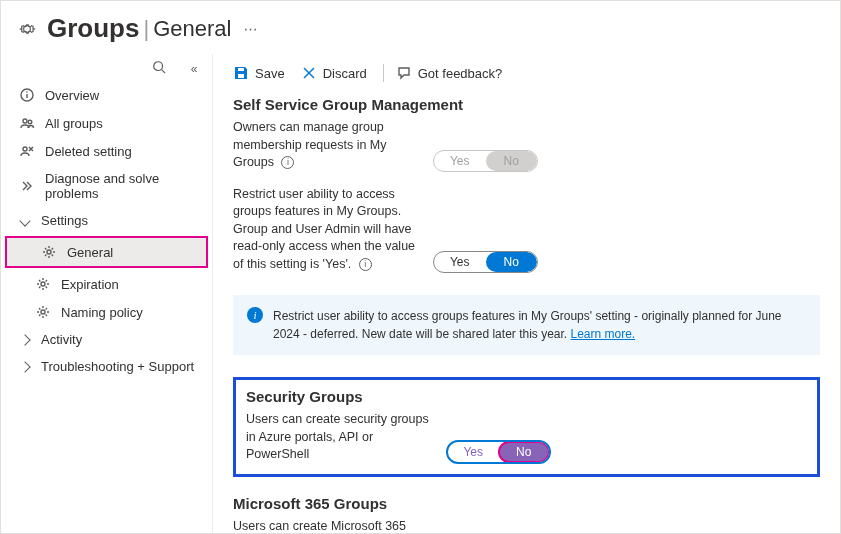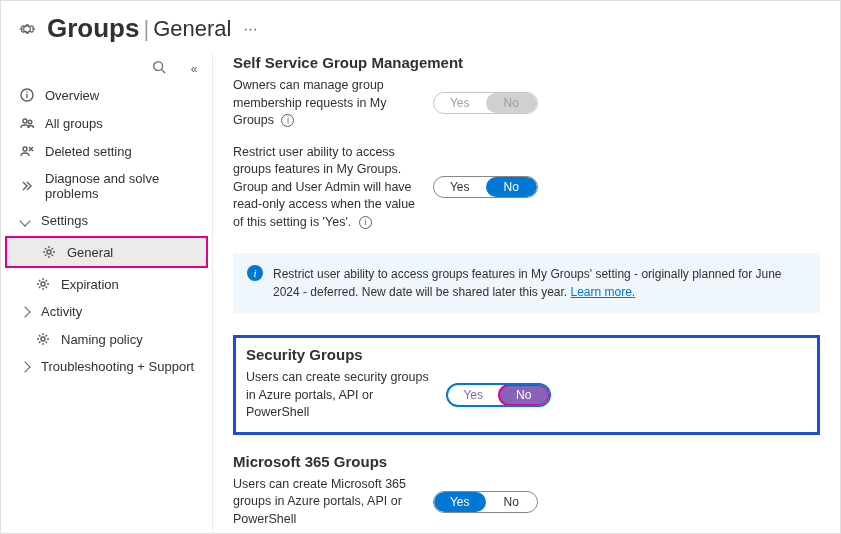--- a/index.html
+++ b/index.html
@@ -30,21 +30,21 @@
 .toolbar { display: flex; align-items: center; padding: 10px 0 14px 0; }
 .tb-btn { display: flex; align-items: center; margin-right: 16px; font-size: 13px; cursor: pointer; }
 .tb-btn svg, .tb-btn .ico { width: 16px; height: 16px; margin-right: 6px; }
 .tb-save .ico { color: #0078d4; }
 .tb-discard .ico { color: #0078d4; }
 .tb-sep { width: 1px; height: 18px; background: #c8c6c4; margin: 0 12px 0 0; }
 .tb-feedback .ico { color: #605e5c; }
 
 .section { margin-bottom: 22px; }
 .section-title { font-size: 15px; font-weight: 700; margin-bottom: 6px; color: #323130; }
-.setting-row { display: flex; align-items: center; margin-bottom: 14px; }
+.setting-row { display: flex; align-items: flex-end; margin-bottom: 14px; }
 .setting-label { width: 200px; font-size: 12.5px; color: #323130; line-height: 1.4; padding-right: 10px; }
 .setting-label .info-ico { display: inline-block; width: 13px; height: 13px; border: 1px solid #605e5c; border-radius: 50%; font-size: 9px; text-align: center; line-height: 11px; margin-left: 4px; color: #605e5c; vertical-align: middle; }
 
 
 .toggle { display: flex; border: 1px solid #8a8886; border-radius: 12px; width: 105px; height: 22px; overflow: hidden; font-size: 12px; }
 .toggle span { flex: 1; text-align: center; line-height: 20px; cursor: pointer; }
 .toggle .active { background: #0078d4; color: #fff; border-radius: 11px; }
 .toggle.disabled { border-color: #c8c6c4; color: #a19f9d; }
 .toggle.disabled .active { background: #d2d0ce; color: #a19f9d; }
 
@@ -138,39 +138,61 @@
       </div>
     </div>
 
     <div class="nav-item nav-sub">
       <svg class="icon" viewBox="0 0 16 16">
           <circle class="svg-ico" cx="8" cy="8" r="2"></circle>
           <path class="svg-ico" d="M8 2v2M8 12v2M2 8h2M12 8h2M4 4l1.4 1.4M10.6 10.6L12 12M4 12l1.4-1.4M10.6 5.4L12 4"></path>
         </svg>
       <span>Expiration</span>
     </div>
+    <div class="nav-item nav-sub">
+      <svg class="icon" viewBox="0 0 16 16">
+          <circle class="svg-ico" cx="8" cy="8" r="2"></circle>
+          <path class="svg-ico" d="M8 2v2M8 12v2M2 8h2M12 8h2M4 4l1.4 1.4M10.6 10.6L12 12M4 12l1.4-1.4M10.6 5.4L12 4"></path>
+        </svg>
+      <span>Naming policy</span>
+    </div>
     <div class="nav-item chevron">
       <span class="chev right"></span>
       <span>Activity</span>
     </div>
-    <div class="nav-item nav-sub">
-      <svg class="icon" viewBox="0 0 16 16">
-          <circle class="svg-ico" cx="8" cy="8" r="2"></circle>
-          <path class="svg-ico" d="M8 2v2M8 12v2M2 8h2M12 8h2M4 4l1.4 1.4M10.6 10.6L12 12M4 12l1.4-1.4M10.6 5.4L12 4"></path>
-        </svg>
-      <span>Naming policy</span>
-    </div>
     <div class="nav-item chevron">
       <span class="chev right"></span>
       <span>Troubleshooting + Support</span>
     </div>
   </div>
 
   <div class="main">
 
+    <div class="toolbar">
+      <div class="tb-btn tb-save">
+        <svg class="ico" viewBox="0 0 16 16">
+            <path fill="#0078d4" d="M2 2h10l2 2v10H2V2zm3 1v3h6V3H5zm0 10h6V9H5v4z"></path>
+          </svg>
+        <span>Save</span>
+      </div>
+      <div class="tb-btn tb-discard">
+        <svg class="ico" viewBox="0 0 16 16">
+            <line class="svg-ico" stroke="#0078d4" x1="3" y1="3" x2="13" y2="13"></line>
+            <line class="svg-ico" stroke="#0078d4" x1="13" y1="3" x2="3" y2="13"></line>
+          </svg>
+        <span>Discard</span>
+      </div>
+      <div class="tb-sep"></div>
+      <div class="tb-btn tb-feedback">
+        <svg class="ico" viewBox="0 0 16 16">
+            <path class="svg-ico" d="M3 3h10v7H8l-3 3v-3H3V3z"></path>
+          </svg>
+        <span>Got feedback?</span>
+      </div>
+    </div>
 
     <div class="section">
       <div class="section-title">Self Service Group Management</div>
       <div class="setting-row">
         <div class="setting-label">
           <span>Owners can manage group membership requests in My Groups</span>
           <span class="info-ico">i</span>
         </div>
         <div class="toggle disabled">
           <span>Yes</span>

